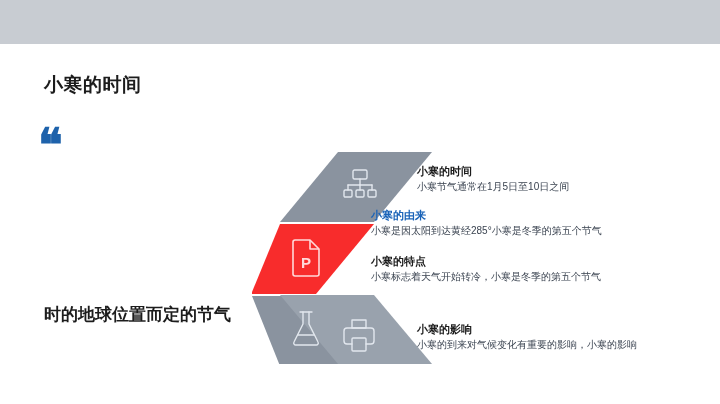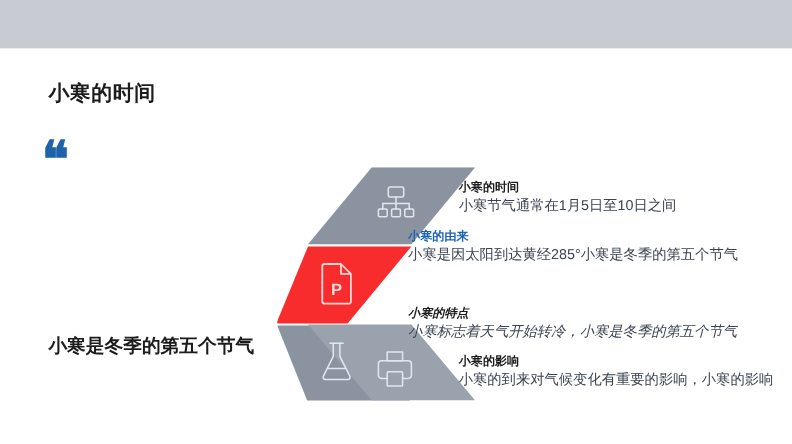--- a/index.html
+++ b/index.html
@@ -73,42 +73,42 @@
   }
   .item-title {
     font-size: 11px;
     font-weight: bold;
     color: #1c1c1c;
     line-height: 15px;
     margin-bottom: 2px;
   }
   .item-title.accent { color: #1a63b8; }
   .item-desc {
-    font-size: 13px;
+    font-size: 10px;
     color: #3a4350;
     line-height: 12px;
     white-space: nowrap;
     text-align: center;
   }
 
   .item-1 { left: 417px; top: 120px; }
   .item-2 { left: 371px; top: 164px; }
-  .item-3 { left: 371px; top: 234px; font-style: italic; }
+  .item-3 { left: 371px; top: 210px; }
   .item-4 { left: 417px; top: 278px; }
 </style>
 </head>
 <body>
 
 <div class="slide">
 
   <div class="page-title">小寒的时间</div>
 
   <div class="quote-mark">❝</div>
 
-  <div class="subtitle">小寒是冬季的第五个节气</div>
+  <div class="subtitle">时的地球位置而定的节气</div>
 
   <div class="chevron-wrap">
     <svg width="180" height="212" viewBox="0 0 180 212" xmlns="http://www.w3.org/2000/svg">
 
       <polygon points="86,0 180,0 122,70 28,70" fill="#8a939f"></polygon>
 
       <polygon points="28,72 122,72 64,142 0,142 0,140" fill="#f82c2c"></polygon>
 
       <polygon points="0,144 64,144 122,214 28,214" fill="#8a939f"></polygon>
 

